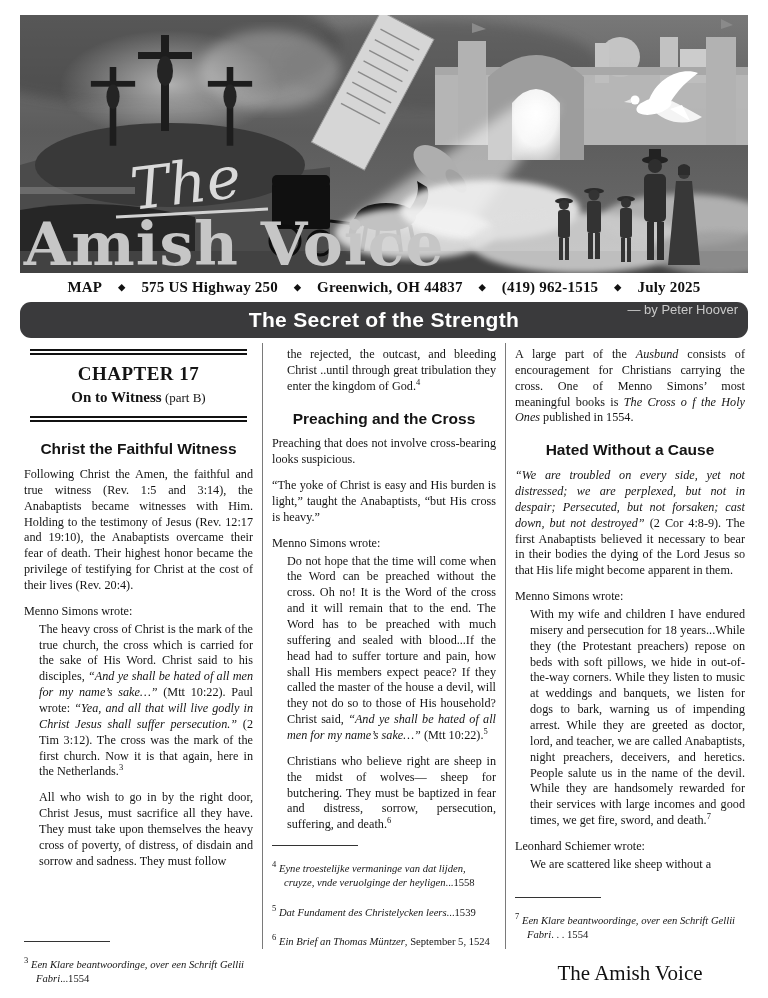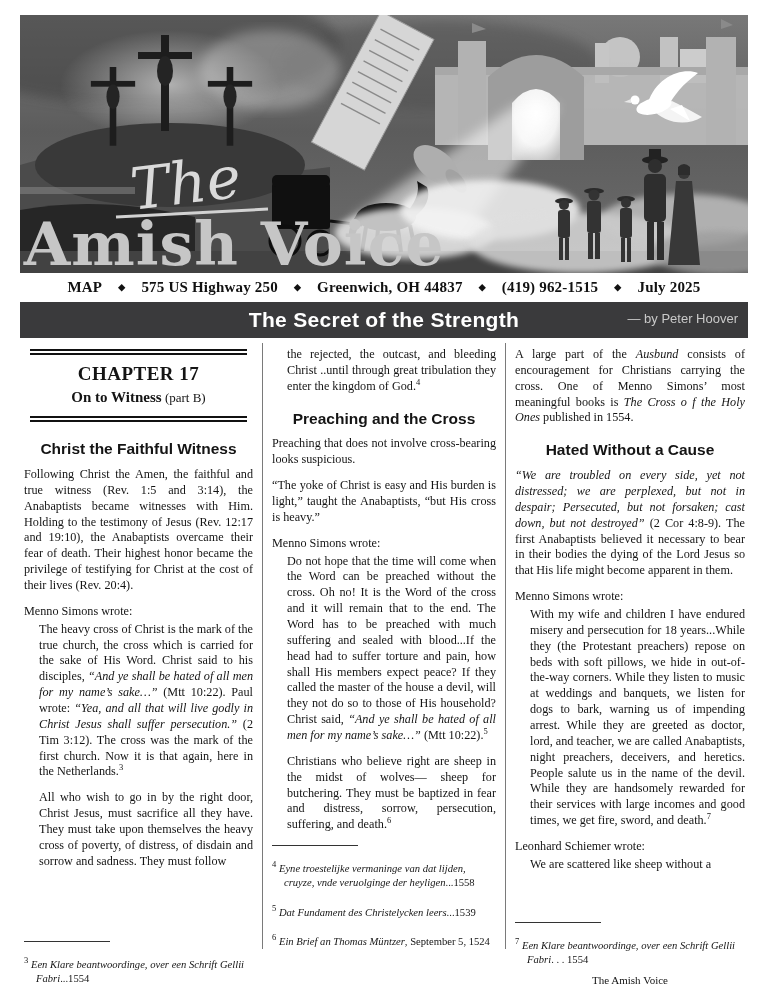--- a/index.html
+++ b/index.html
@@ -9,24 +9,24 @@
   
   .masthead { margin:15px 20px 0; width:728px; height:258px; overflow:hidden; background:#666; }
 
   
   .address-bar { margin:0 20px; height:29px; display:flex; align-items:center; justify-content:center;
     gap:16px; font-weight:bold; font-size:15px; color:#111; letter-spacing:.2px; }
   .address-bar .diamond { font-size:9px; transform:translateY(-1px); }
 
   
   .title-bar { margin:0 20px; height:36px; background:#3a3a3c; position:relative;
-    display:flex; align-items:center; justify-content:center; }
+    display:flex; align-items:center; justify-content:center;border-radius:11px; }
   .title-bar .main-title { color:#ffffff; font-family:"Liberation Sans", sans-serif; font-weight:bold;
     font-size:21px; letter-spacing:.3px; }
-  .title-bar .byline { position:absolute; right:10px; top:9px; color:#c9c9c9;
+  .title-bar .byline { position:absolute; right:10px; top:0; color:#c9c9c9;
     font-family:"Liberation Sans", sans-serif; font-size:13px; }
 
   
   .content { margin:3px 20px 0; height:648px; display:flex; }
   .col { flex:0 0 242px; box-sizing:border-box; overflow:hidden; display:flex; flex-direction:column;
     font-size:12.2px; line-height:1.3; text-align:justify; }
   .col-1 { padding:6px 9px 2px 4px; }
   .col-2 { padding:6px 9px 2px 9px; }
   .col-3 { padding:6px 3px 2px 9px; }
   .vrule { width:1px; background:#7a7a7a; margin-top:2px; margin-bottom:40px; }
@@ -43,21 +43,21 @@
   p { margin:0 0 10px; }
   .attribution { margin:0 0 2px; text-align:left; }
   .quote { padding-left:15px; }
   .it { font-style:italic; }
   sup { font-size:8.5px; line-height:0; }
 
   .footnotes { margin-top:auto; font-size:10.6px; line-height:1.3; text-align:left; }
   .footnotes.inline-flow { margin-top:2px; }
   .fn-rule { width:86px; border-top:1px solid #333; margin:0 0 4px; }
   .fn { padding-left:12px; text-indent:-12px; margin:16px 0 1px; }
-  .page-footer { text-align:center; font-size:11px; margin-top:6px; color:#111; }
+  .page-footer { text-align:center; font-size:21px; margin-top:18px; color:#111; }
 </style>
 </head>
 <body>
 
 <div class="page">
 
   <div class="masthead">
     <svg width="728" height="258" viewBox="0 0 728 258">
       <defs>
         <linearGradient id="sky" x1="0" y1="0" x2="0" y2="1">

